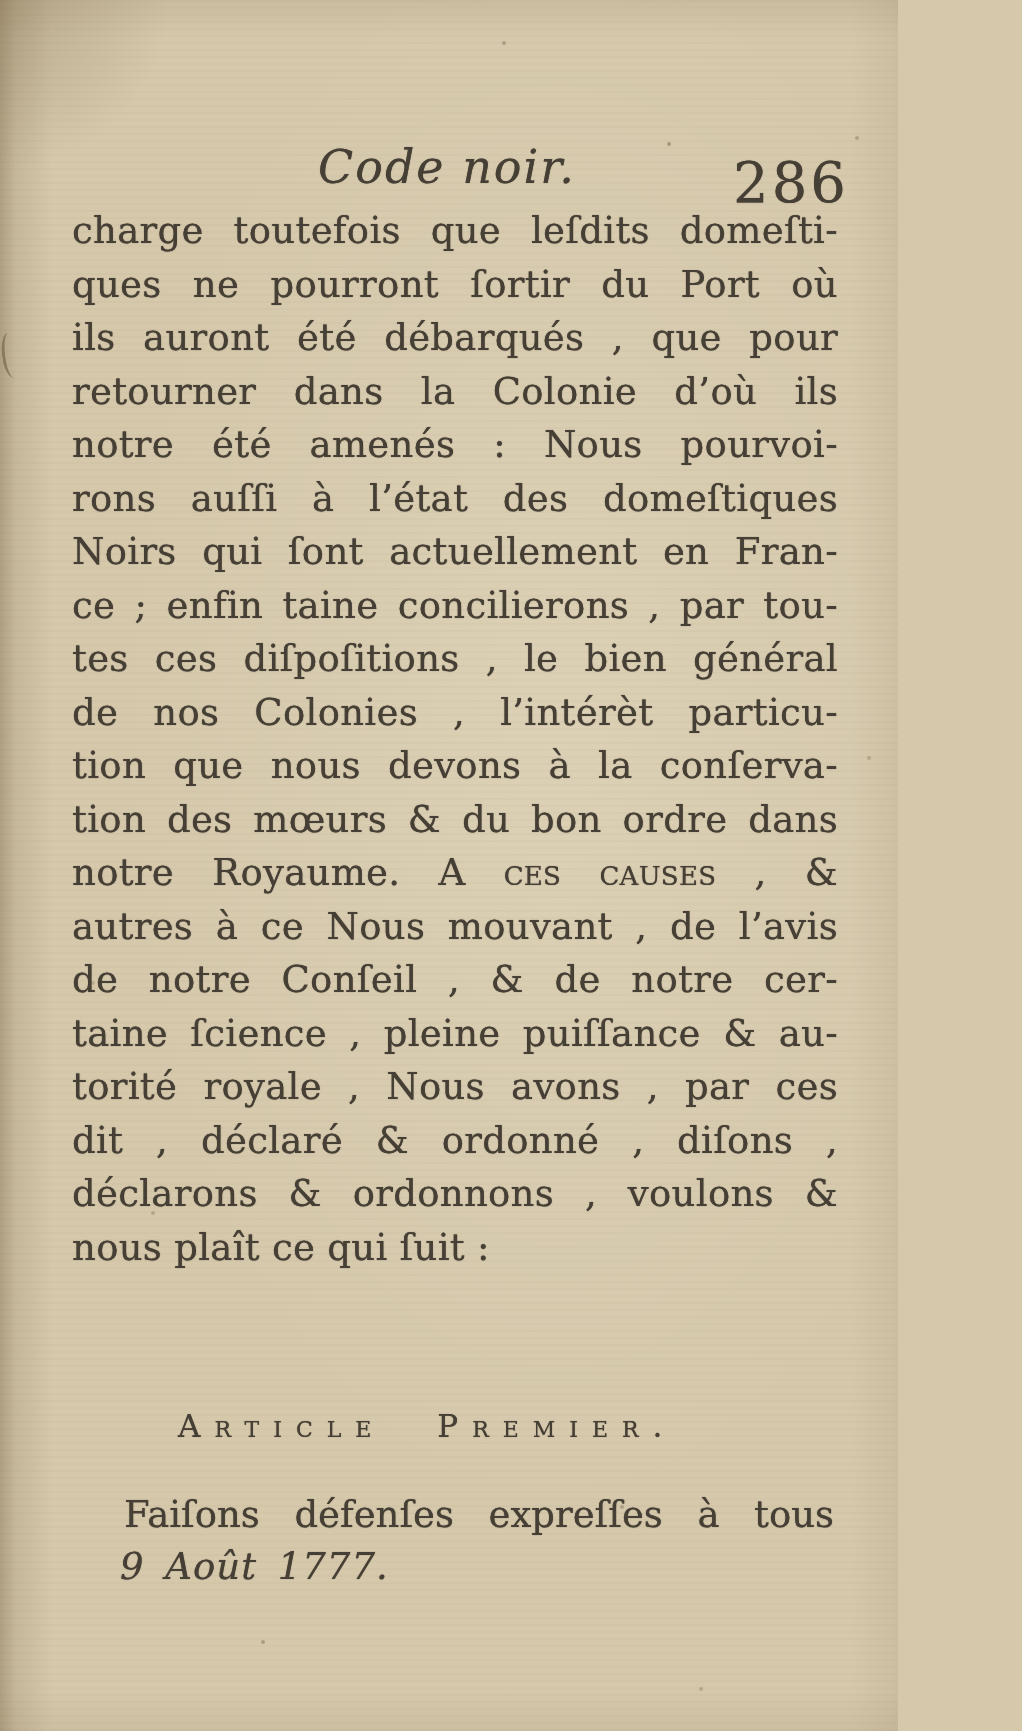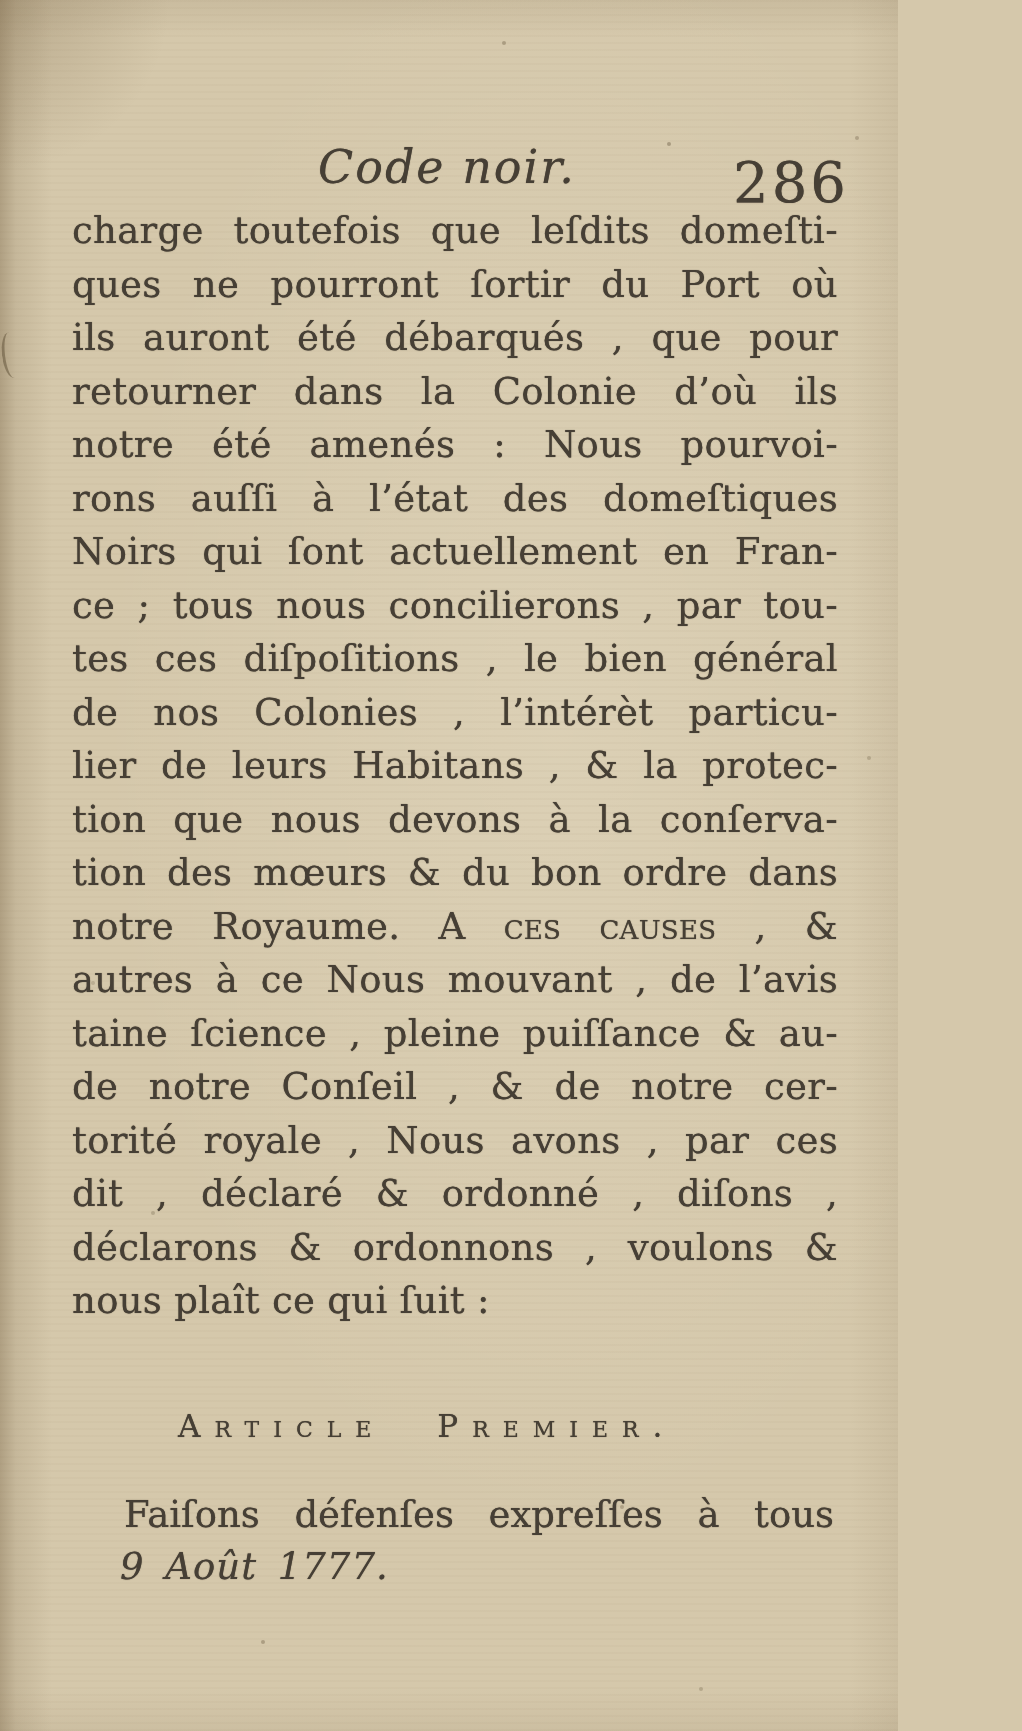--- a/index.html
+++ b/index.html
@@ -149,30 +149,29 @@
   <div class="page-number">286</div>
 
   <div class="body-text">
     <div class="line">charge toutefois que leſdits domeſti-</div>
     <div class="line">ques ne pourront ſortir du Port où</div>
     <div class="line">ils auront été débarqués , que pour</div>
     <div class="line">retourner dans la Colonie d’où ils</div>
     <div class="line">notre été amenés : Nous pourvoi-</div>
     <div class="line">rons auſſi à l’état des domeſtiques</div>
     <div class="line">Noirs qui ſont actuellement en Fran-</div>
-    <div class="line">ce ; tous nous concilierons , par tou-</div>
+    <div class="line">ce ; enfin taine concilierons , par tou-</div>
     <div class="line">tes ces diſpoſitions , le bien général</div>
     <div class="line">de nos Colonies , l’intérèt particu-</div>
-    <div class="line">lier de leurs Habitans , &amp; la protec-</div>
     <div class="line">tion que nous devons à la conſerva-</div>
     <div class="line">tion des mœurs &amp; du bon ordre dans</div>
     <div class="line"><span>notre Royaume. A </span><span class="sc">ces causes</span><span> , &amp;</span></div>
     <div class="line">autres à ce Nous mouvant , de l’avis</div>
+    <div class="line">de notre Conſeil , &amp; de notre cer-</div>
     <div class="line">taine ſcience , pleine puiſſance &amp; au-</div>
-    <div class="line">de notre Conſeil , &amp; de notre cer-</div>
     <div class="line">torité royale , Nous avons , par ces</div>
     <div class="line">dit , déclaré &amp; ordonné , diſons ,</div>
     <div class="line">déclarons &amp; ordonnons , voulons &amp;</div>
     <div class="line last">nous plaît ce qui ſuit :</div>
   </div>
 
   <div class="article-heading">Article Premier.</div>
 
   <div class="article-first-line">Faiſons défenſes expreſſes à tous</div>
 

